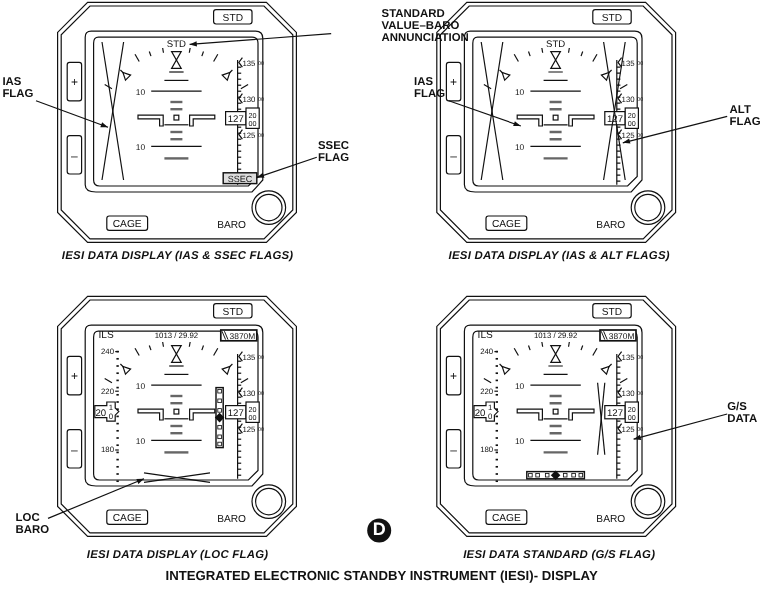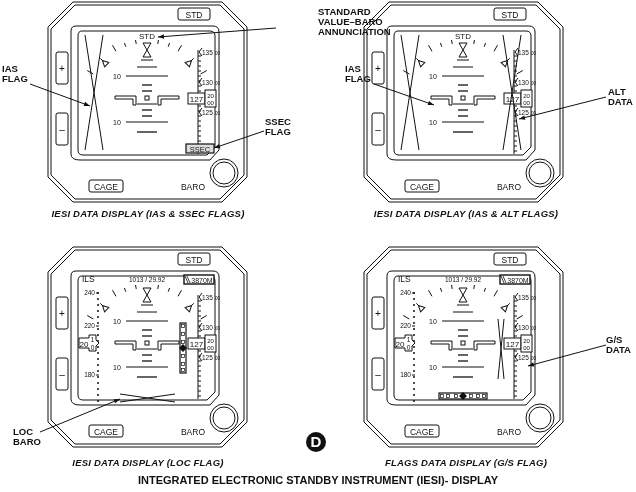--- a/index.html
+++ b/index.html
@@ -490,33 +490,33 @@
       <path d="M519 119 L524.2775559256032 115.39619597478863 L525.3562455658026 119.66192318830413 Z" fill="#111"></path>
       <line x1="40" y1="432" x2="120" y2="399" stroke="#111" stroke-width="1"></line>
       <path d="M120 399 L115.29229642390881 403.3217504601328 L113.61444036291606 399.2542206153019 Z" fill="#111"></path>
       <line x1="606" y1="345" x2="528" y2="366" stroke="#111" stroke-width="1"></line>
       <path d="M528 366 L533.2217529095386 362.3158044905673 L534.3656361927093 366.56451382805824 Z" fill="#111"></path>
     </svg>
 
   <div class="caption" style="left:148px;top:208px;">IESI DATA DISPLAY (IAS &amp; SSEC FLAGS)</div>
   <div class="caption" style="left:466px;top:208px;">IESI DATA DISPLAY (IAS &amp; ALT FLAGS)</div>
   <div class="caption" style="left:148px;top:457px;">IESI DATA DISPLAY (LOC FLAG)</div>
-  <div class="caption" style="left:466px;top:457px;">FLAGS DATA DISPLAY (G/S FLAG)</div>
+  <div class="caption" style="left:466px;top:457px;">IESI DATA STANDARD (G/S FLAG)</div>
 
   <div class="callout" style="left:278px;top:7px;margin-left:40px;">STANDARD
 VALUE–BARO
 ANNUNCIATION</div>
   <div class="callout" style="left:2px;top:64px;">IAS
 FLAG</div>
   <div class="callout" style="left:265px;top:117px;">SSEC
 FLAG</div>
   <div class="callout" style="left:345px;top:64px;">IAS
 FLAG</div>
   <div class="callout" style="left:608px;top:87px;">ALT
-DATA</div>
+FLAG</div>
   <div class="callout" style="left:13px;top:427px;">LOC
 BARO</div>
   <div class="callout" style="left:606px;top:335px;">G/S
 DATA</div>
 
   <div id="sheet-marker">D</div>
   <div id="main-title">INTEGRATED ELECTRONIC STANDBY INSTRUMENT (IESI)- DISPLAY</div>
 </div>
 
 </body></html>

